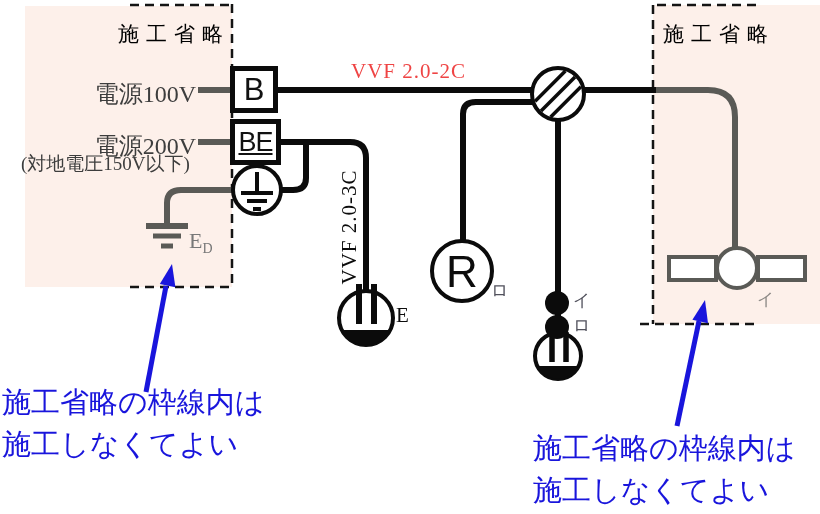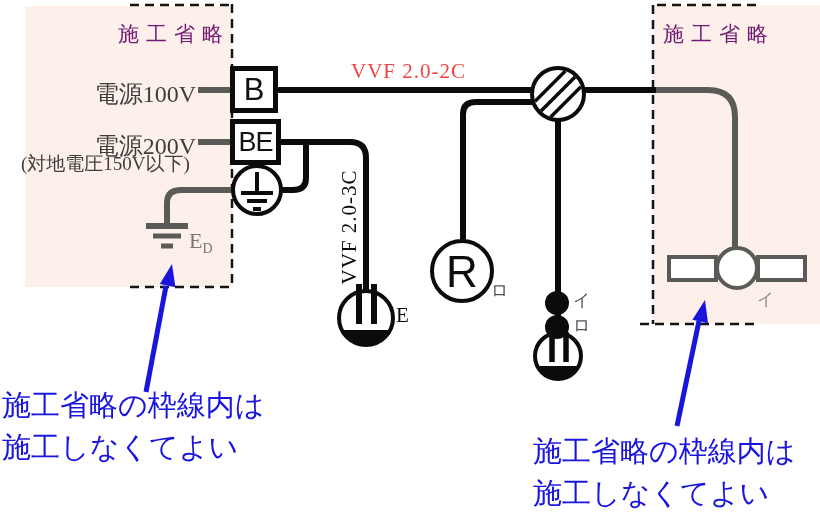--- a/index.html
+++ b/index.html
@@ -3,48 +3,48 @@
 <meta charset="utf-8">
 <style>
   html,body{margin:0;padding:0;background:#fff;}
   .board{position:relative;width:820px;height:514px;background:#ffffff;overflow:hidden;
          font-family:"Liberation Serif","DejaVu Serif",serif;}
   .omit-box{position:absolute;background:#fdf0ea;z-index:0;}
   .omit-box.left{left:25px;top:6px;width:207px;height:281px;}
   .omit-box.right{left:653px;top:5px;width:167px;height:319px;}
   svg.overlay{position:absolute;left:0;top:0;z-index:1;}
   .lbl{position:absolute;z-index:2;white-space:nowrap;}
-  .shoko{font-size:21px;letter-spacing:7px;color:#701a75;}
+  .shoko{font-size:21px;letter-spacing:7px;color:#000000;}
   #shoko-left{left:118px;top:20px;}
   #shoko-right{left:663px;top:20px;}
   .src{width:136px;text-align:right;font-size:24px;color:#3d3d3d;}
   #src100{left:60px;top:78px;}
   #src200{left:60px;top:130px;}
   #src200note{left:1px;top:151px;font-size:19px;color:#3d3d3d;padding-left:20px;}
   #ed{left:189px;top:228px;color:#787878;font-size:22px;}
   #ed sub{font-size:14px;}
   #vvf2c{left:351px;top:59px;font-size:21px;color:#ef4444;letter-spacing:1px;}
   #vvf3c{left:349px;top:227px;transform:translate(-50%,-50%) rotate(-90deg);
          font-size:21px;color:#0c0c0c;letter-spacing:1px;}
   .devbox{position:absolute;z-index:2;background:#fff;border:5px solid #0b0b0b;
           box-sizing:border-box;display:flex;align-items:center;justify-content:center;
           font-family:"Liberation Sans","DejaVu Sans",sans-serif;color:#111;}
   #boxB{left:230px;top:66px;width:48px;height:47px;font-size:31px;}
-  #boxBE{left:230px;top:119px;width:51px;height:46px;font-size:27px;letter-spacing:-1px;}
+  #boxBE{left:230px;top:119px;width:51px;height:46px;font-size:27px;letter-spacing:-1px;text-decoration:underline;}
   #letR{left:440px;top:247px;width:44px;text-align:center;font-size:44px;color:#0c0c0c;
         font-family:"Liberation Sans","DejaVu Sans",sans-serif;}
   #elabel{left:396px;top:303px;font-size:21px;color:#0c0c0c;}
   #rating{left:383px;top:328px;font-size:19px;color:#0c0c0c;}
   .mark{font-size:17px;color:#51515c;}
   #mark-sw-i{left:573px;top:289px;}
   #mark-sw-ro{left:573px;top:314px;}
   #mark-lamp-ro{left:491px;top:279px;}
   #mark-fl-i{left:757px;top:288px;color:#8c8986;}
   .note{font-size:29px;line-height:42px;color:#1915dc;z-index:2;
-        font-family:Liberation Serif, serif;}
+        font-family:Liberation Mono, monospace;}
   #note-left{left:2px;top:384px;}
   #note-right{left:533px;top:430px;}
 </style>
 </head>
 <body>
 
 <div class="board">
 
   <div class="omit-box left"></div>
   <div class="omit-box right"></div>

